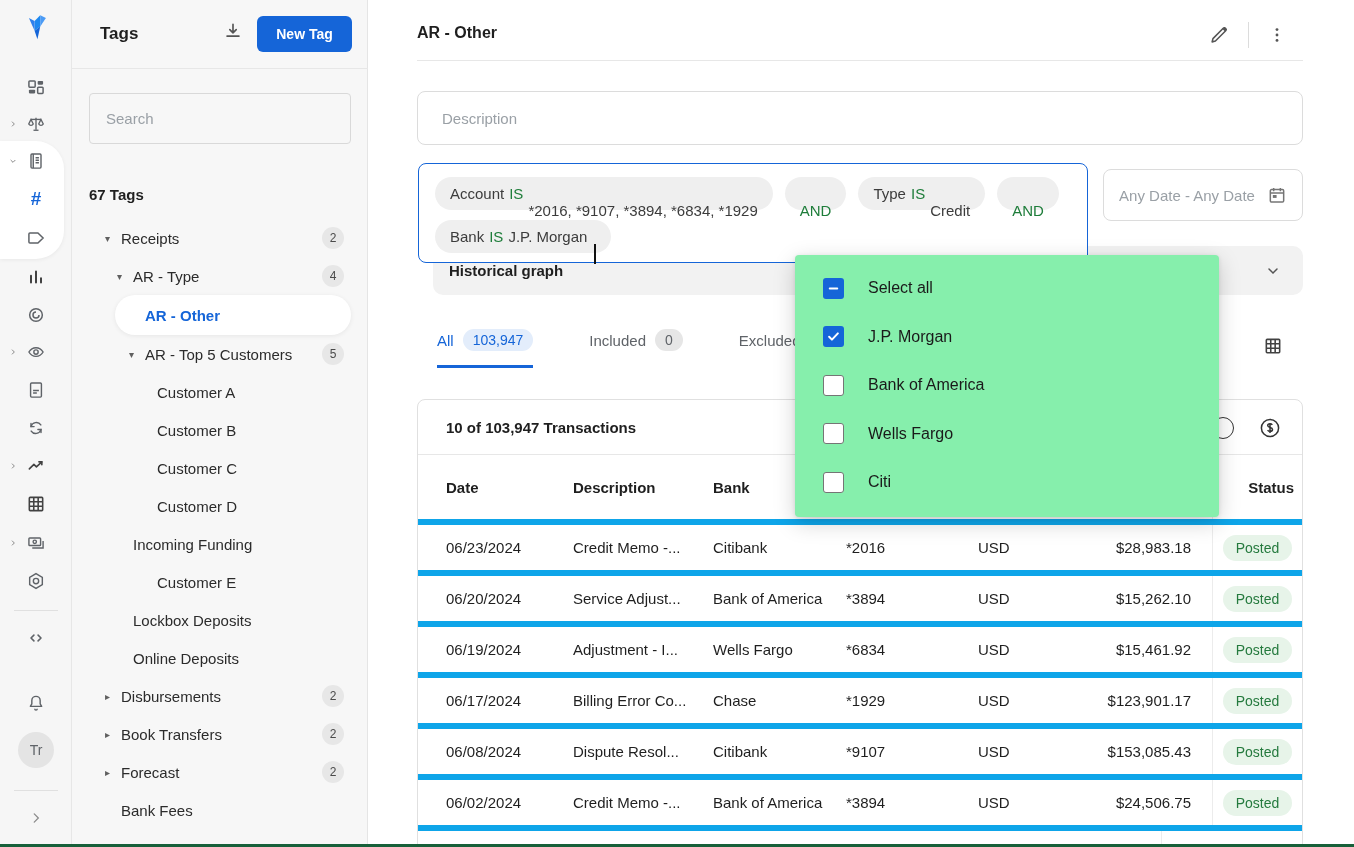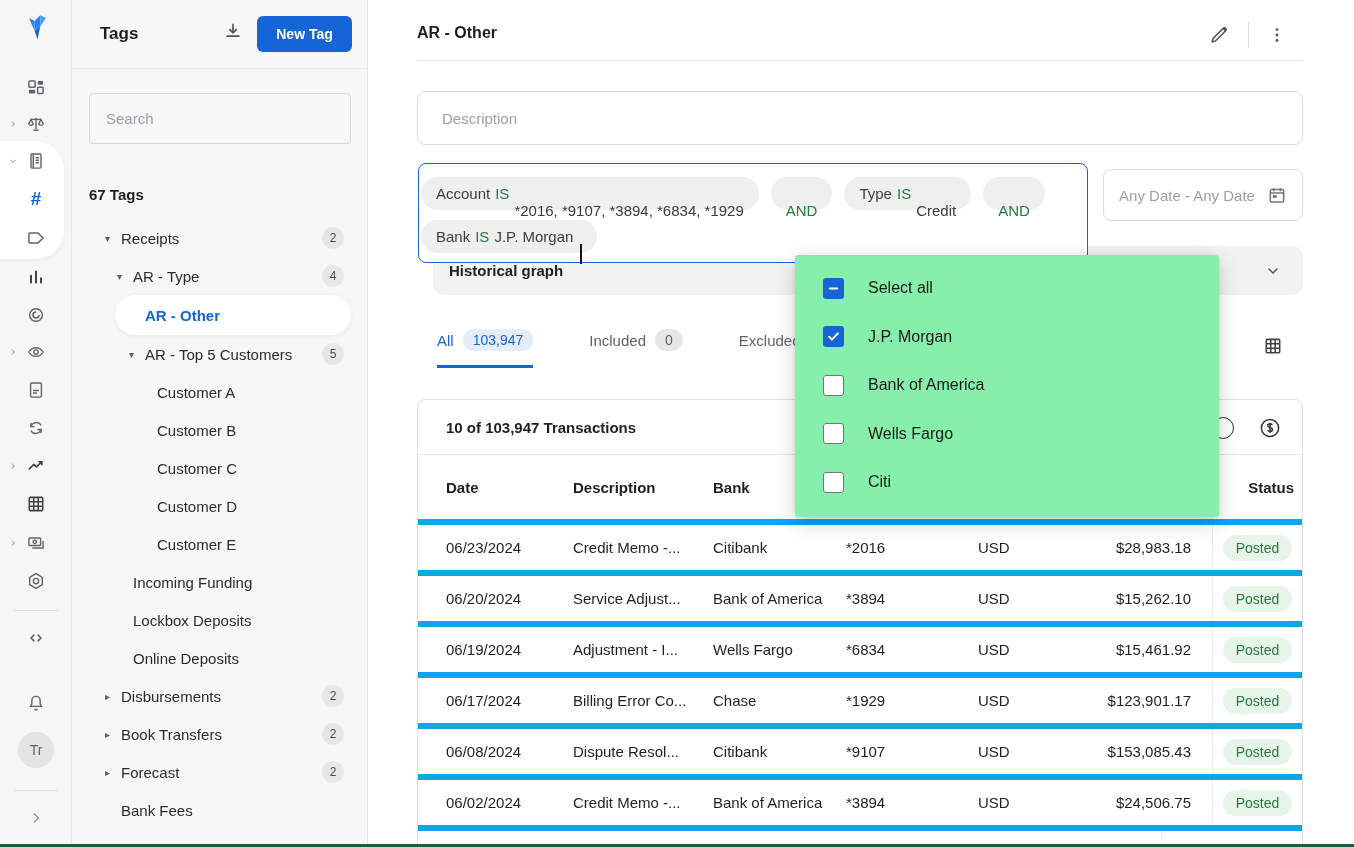--- a/index.html
+++ b/index.html
@@ -34,21 +34,21 @@
 
   
   .main { position:absolute; left:368px; top:0; right:0; bottom:0; background:#fff; }
   .m-title { position:absolute; left:49px; top:24px; font-size:16px; font-weight:bold; }
   .m-actions { position:absolute; left:840px; top:22px; display:flex; align-items:center; gap:18px; }
   .v-div { width:1px; height:26px; background:#dcdcdc; }
   .m-hr { position:absolute; left:49px; top:60px; width:886px; height:1px; background:#e7e7e7; }
   .desc { position:absolute; left:49px; top:91px; width:886px; height:54px; border:1px solid #dcdcdc; border-radius:8px; padding:0 24px; font-size:15px; font-family:inherit; background:#fff; }
   .desc::placeholder { color:#9aa0a6; }
 
-  .filter-box { position:absolute; left:50px; top:163px; width:670px; height:100px; border:1.5px solid #1565d8; border-radius:8px; background:#fff; padding:13px 2px; display:flex; flex-wrap:wrap; gap:10px 12px; align-content:flex-start; z-index:6; }
+  .filter-box { position:absolute; left:50px; top:163px; width:670px; height:100px; border:1.5px solid #1565d8; border-radius:8px; background:#fff; padding:13px 16px; display:flex; flex-wrap:wrap; gap:10px 12px; align-content:flex-start; z-index:6; }
   .chip { background:#efefef; border-radius:17px; height:33px; display:flex; align-items:center; padding:0 15px; font-size:15px; color:#3c3c3c; white-space:nowrap; }
   .chip span { margin-right:5px; } .chip span:last-child { margin-right:0;margin-top:34px; }
   .chip .grn { color:#1e7d3a; }
   .caret-bar { width:1.5px; height:20px; background:#111; margin-left:2px; }
   .date-box { position:absolute; left:735px; top:169px; width:200px; height:52px; border:1px solid #dcdcdc; border-radius:8px; display:flex; align-items:center; justify-content:center; gap:12px; font-size:15px; color:#9aa0a6; background:#fff; }
 
   .hist-bar { position:absolute; left:65px; top:246px; width:870px; height:49px; background:#f2f2f2; border-radius:10px; display:flex; align-items:center; padding:0 22px 0 16px; z-index:3; }
   .hist-bar .lbl { font-size:15px; font-weight:bold; color:#1f1f1f; }
   .hist-bar .chev { margin-left:auto; color:#555; }
 
@@ -278,27 +278,27 @@
         <span class="tree-label">Customer B</span>
       </div>
       <div class="tree-row" style="padding-left: 69px;">
         <span class="tree-caret"></span>
         <span class="tree-label">Customer C</span>
       </div>
       <div class="tree-row" style="padding-left: 69px;">
         <span class="tree-caret"></span>
         <span class="tree-label">Customer D</span>
       </div>
+      <div class="tree-row" style="padding-left: 45px;">
+        <span class="tree-caret"></span>
+        <span class="tree-label">Incoming Funding</span>
+      </div>
       <div class="tree-row" style="padding-left: 69px;">
         <span class="tree-caret"></span>
         <span class="tree-label">Customer E</span>
-      </div>
-      <div class="tree-row" style="padding-left: 45px;">
-        <span class="tree-caret"></span>
-        <span class="tree-label">Incoming Funding</span>
       </div>
       <div class="tree-row" style="padding-left: 45px;">
         <span class="tree-caret"></span>
         <span class="tree-label">Lockbox Deposits</span>
       </div>
       <div class="tree-row" style="padding-left: 45px;">
         <span class="tree-caret"></span>
         <span class="tree-label">Online Deposits</span>
       </div>
       <div class="tree-row" style="padding-left: 33px;">

